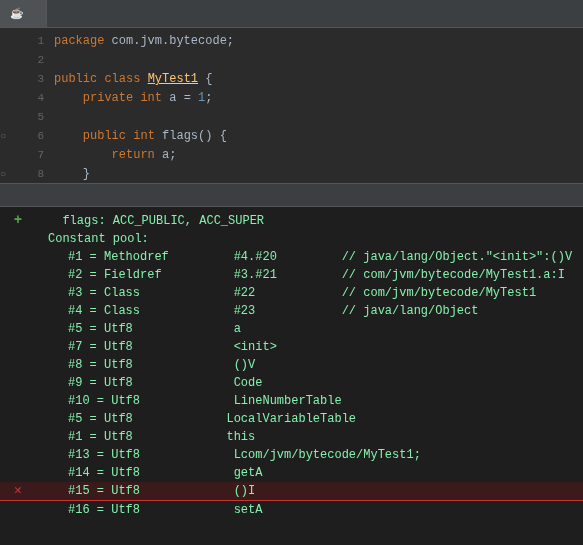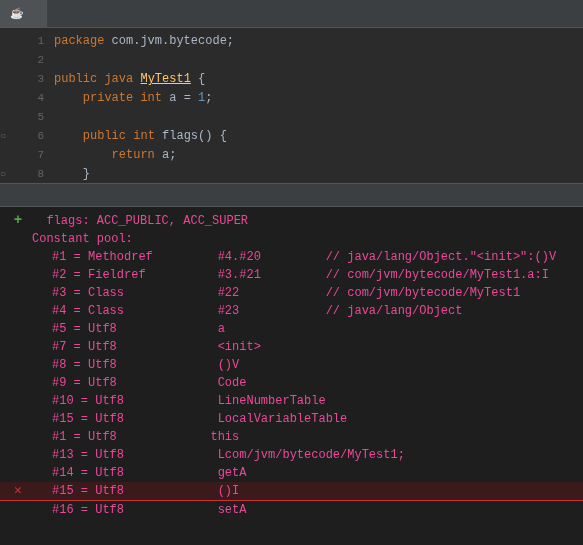--- a/index.html
+++ b/index.html
@@ -122,22 +122,23 @@
       font-size: 14px;
       font-weight: bold;
     }
     .x-icon {
       color: #cc3333;
       font-size: 13px;
       font-weight: bold;
     }
     .term-content {
       white-space: pre;
-      color: #ec4899;
-      font-size: 12px;
+      color: #86efac;
+      font-size: 12px;
+      margin-left: 16px;
     }
     .term-indent {
       padding-left: 20px;
     }
     .highlighted-line {
       background: #3a1a1a;
       border-bottom: 1px solid #cc3333;
     }
   </style>
 </head>
@@ -158,21 +159,21 @@
       <span class="code-content"><span class="kw">package </span><span>com.jvm.bytecode;</span></span>
     </div>
     <div class="code-line">
       <span class="gutter-icon"></span>
       <span class="line-number">2</span>
       <span class="code-content"> </span>
     </div>
     <div class="code-line">
       <span class="gutter-icon"></span>
       <span class="line-number">3</span>
-      <span class="code-content"><span class="kw">public </span><span class="kw">java </span><span class="classname">MyTest1</span><span> {</span></span>
+      <span class="code-content"><span class="kw">public </span><span class="kw">class </span><span class="classname">MyTest1</span><span> {</span></span>
     </div>
     <div class="code-line">
       <span class="gutter-icon"></span>
       <span class="line-number">4</span>
       <span class="code-content"><span>    </span><span class="kw">private </span><span class="kw">int </span><span>a = </span><span class="num">1</span><span>;</span></span>
     </div>
     <div class="code-line">
       <span class="gutter-icon"></span>
       <span class="line-number">5</span>
       <span class="code-content"> </span>
@@ -240,21 +241,21 @@
     <div class="terminal-line">
       <span class="term-gutter"></span>
       <span class="term-content term-indent">#9 = Utf8              Code</span>
     </div>
     <div class="terminal-line">
       <span class="term-gutter"></span>
       <span class="term-content term-indent">#10 = Utf8             LineNumberTable</span>
     </div>
     <div class="terminal-line">
       <span class="term-gutter"></span>
-      <span class="term-content term-indent">#15 = Utf8             LocalVariableTable</span>
+      <span class="term-content term-indent">#5 = Utf8             LocalVariableTable</span>
     </div>
     <div class="terminal-line">
       <span class="term-gutter"></span>
       <span class="term-content term-indent">#1 = Utf8             this</span>
     </div>
     <div class="terminal-line">
       <span class="term-gutter"></span>
       <span class="term-content term-indent">#13 = Utf8             Lcom/jvm/bytecode/MyTest1;</span>
     </div>
     <div class="terminal-line">

